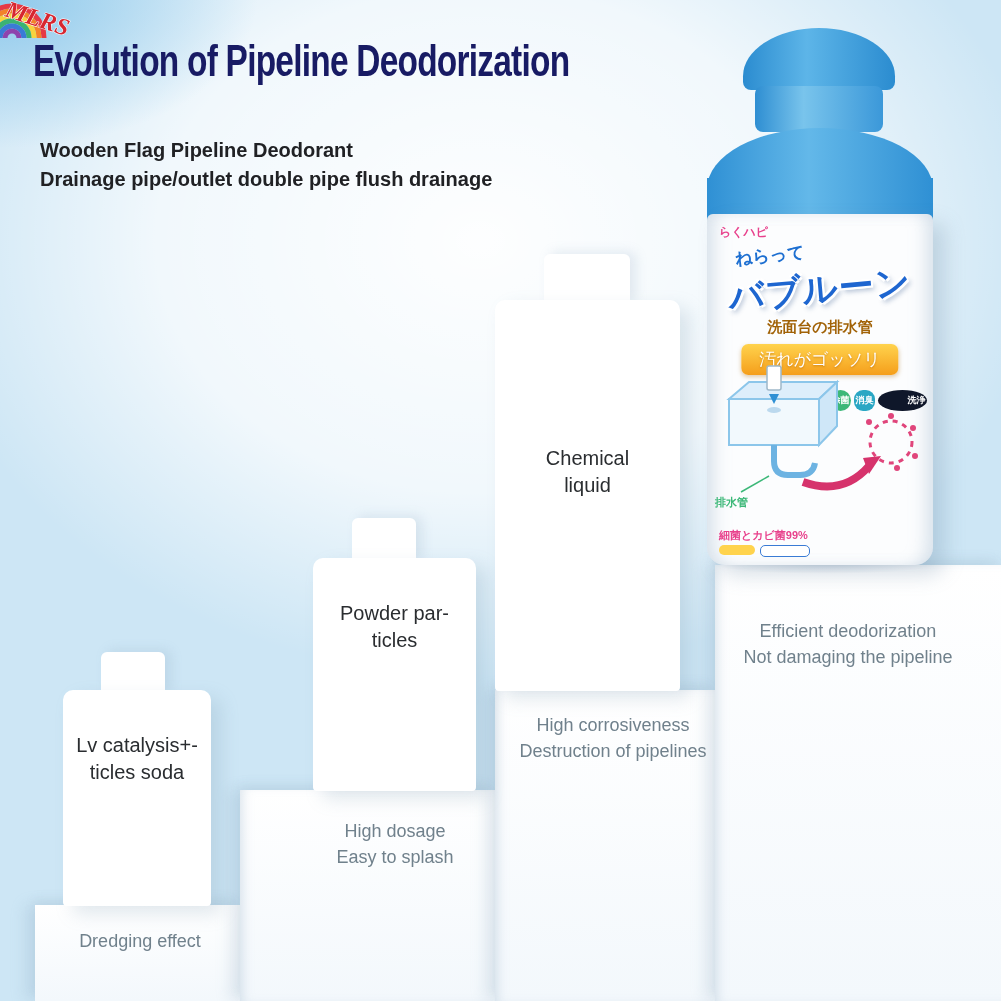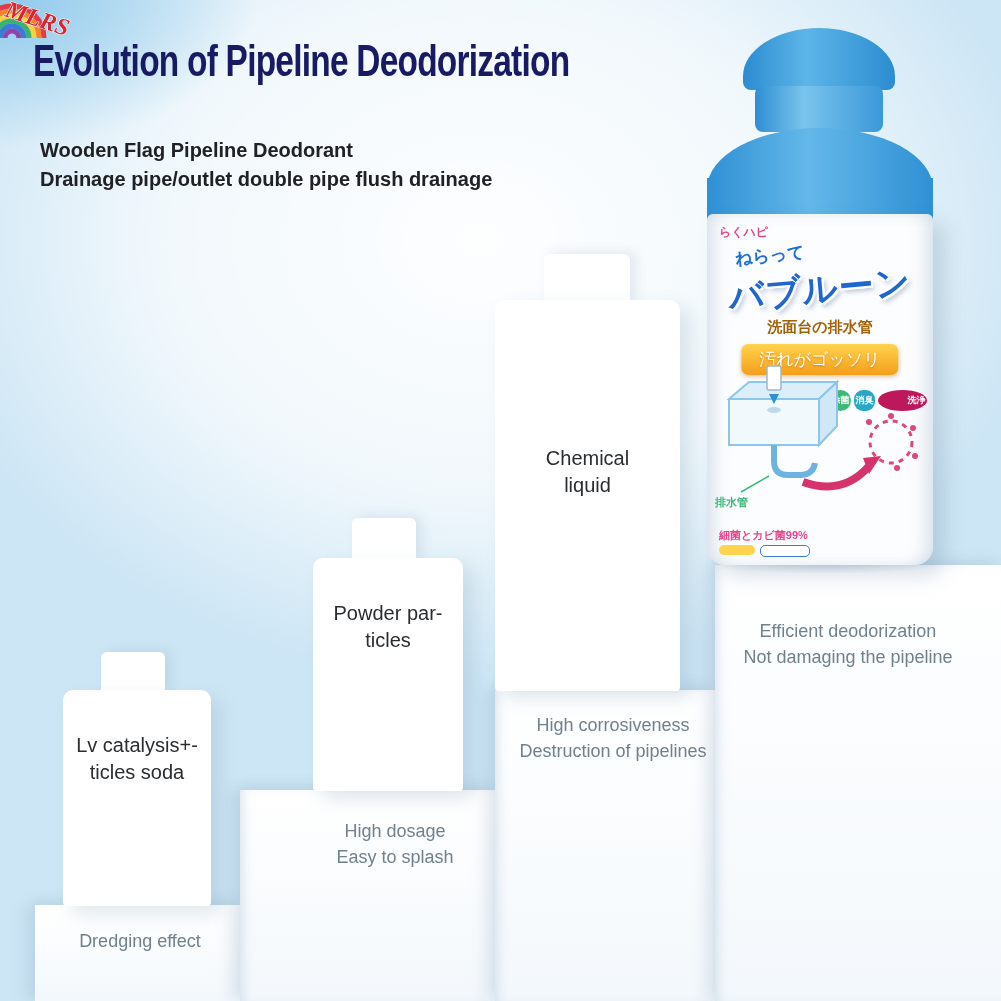--- a/index.html
+++ b/index.html
@@ -42,21 +42,21 @@
   .step3 { left:495px; top:690px; width:220px; height:311px; }
   .step4 { left:715px; top:565px; width:286px; height:436px; }
 
   
   .bneck, .bbody { position:absolute; background:#ffffff; }
   .bneck { border-radius:6px 6px 0 0; box-shadow:6px -2px 12px rgba(120,150,175,0.18); }
   .bbody { border-radius:10px 10px 4px 4px; box-shadow:10px 8px 18px rgba(120,150,175,0.22); }
   .neck1 { left:101px; top:652px; width:64px; height:42px; }
   .body1 { left:63px;  top:690px; width:148px; height:216px; }
   .neck2 { left:352px; top:518px; width:64px; height:44px; }
-  .body2 { left:313px; top:558px; width:150px; height:233px; }
+  .body2 { left:313px; top:558px; width:163px; height:233px; }
   .neck3 { left:544px; top:254px; width:86px; height:50px; }
   .body3 { left:495px; top:300px; width:185px; height:391px; }
   .bottle-label {
     position:absolute; width:100%; text-align:center;
     font-size:20px; color:#2a2d30; line-height:1.35;
   }
   .body1 .bottle-label { top:42px; }
   .body2 .bottle-label { top:42px; }
   .body3 .bottle-label { top:145px; }
 
@@ -124,21 +124,21 @@
     color:#ffffff; font-size:17px; font-weight:400; white-space:nowrap;
     padding:4px 18px; border-radius:7px;
     text-shadow:0 1px 2px rgba(170,90,0,0.55);
     box-shadow:0 2px 4px rgba(170,110,20,0.35);
   }
   .feature-badges { position:absolute; top:176px; right:6px; display:flex; gap:3px; }
   .fbadge {
     width:21px; height:21px; border-radius:50%; color:#fff;
     font-size:9px; font-weight:700; display:flex; align-items:center; justify-content:center;
   }
-  .fb0 { background:#3cb878; } .fb1 { background:#2aa7c4;border-radius:9px; } .fb2 { background:#be185d;padding-left:28px; }
+  .fb0 { background:#3cb878; } .fb1 { background:#2aa7c4;border-radius:9px; } .fb2 { background:#0f172a;padding-left:28px; }
   .illus { position:absolute; left:0; top:150px; }
   .claim-small { position:absolute; top:314px; left:12px; font-size:11px; font-weight:700; color:#e8418c; }
   .mini-pills { position:absolute; top:331px; left:12px; display:flex; gap:5px; }
   .pill-y { width:36px; height:10px; border-radius:5px; background:#ffd34d; }
   .pill-b { width:48px; height:10px; border-radius:5px; border:1px solid #3a7bd5; background:#fff; }
 </style>
 </head>
 <body>
 
 <div class="canvas">

